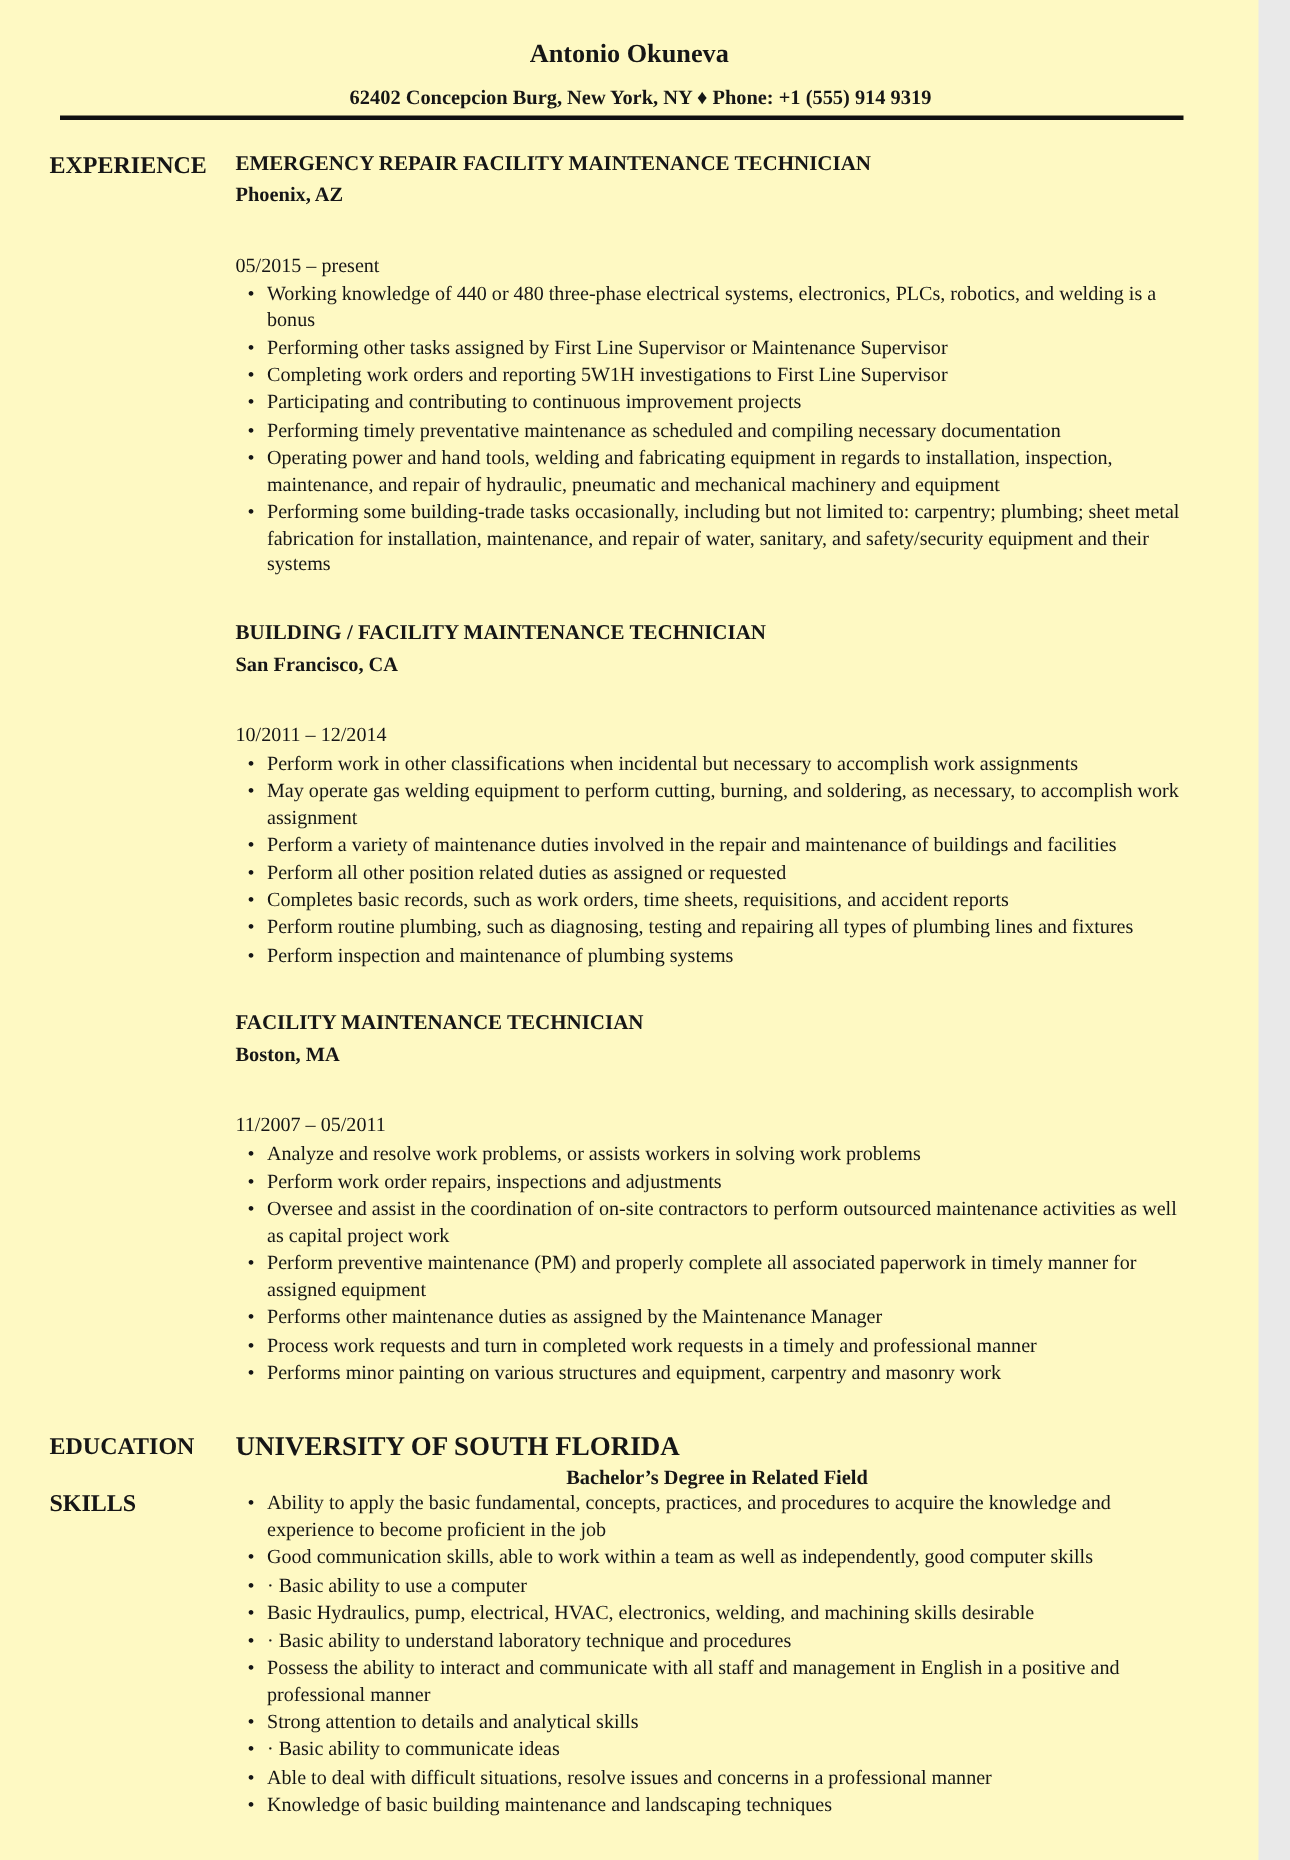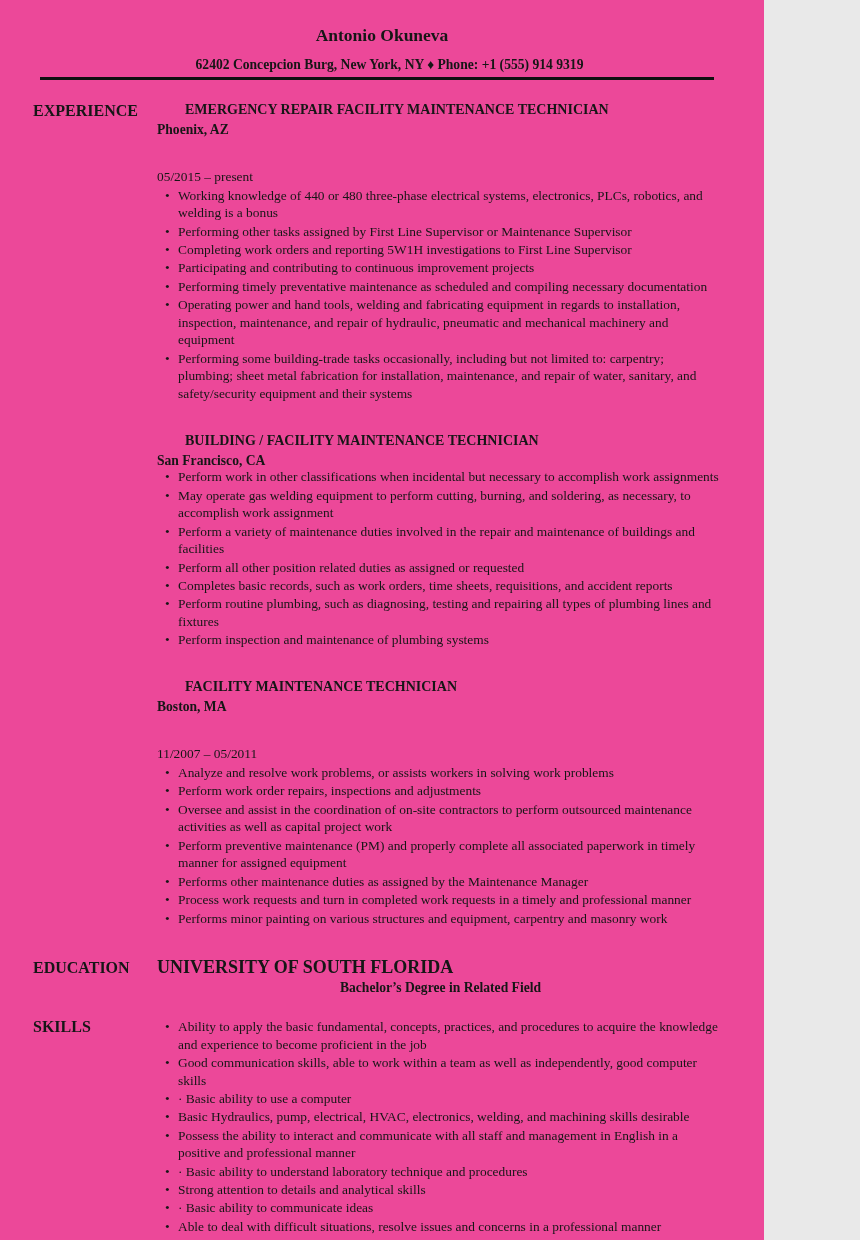--- a/index.html
+++ b/index.html
@@ -1,21 +1,21 @@
 <!DOCTYPE html>
 <html><head>
 <meta charset="utf-8">
 <style>
   * { margin: 0; padding: 0; box-sizing: border-box; }
   html, body { background: #e9e9e9; }
   .page {
     position: relative;
-    width: 764px;
+    width: 839px;
     height: 1240px;
-    background: #ec4899;
+    background: #fef9c3;
     color: #161616;
     font-family: "Liberation Serif", "DejaVu Serif", serif;
     font-size: 13.4px;
     line-height: 17.6px;
     overflow: hidden;
   }
   
   .doc-header { padding-top: 25px; text-align: center; }
   .person-name {
     font-size: 17.5px;
@@ -43,29 +43,28 @@
     padding-right: 40px;
   }
   .section-label {
     font-size: 16px;
     font-weight: bold;
     line-height: 17px;
     padding-top: 1px;
   }
   .section-experience { margin-top: 21px; }
   .section-education  { margin-top: 31px; }
-  .section-skills     { margin-top: 21px; }
+  .section-skills     { }
   
   .job + .job { margin-top: 29px; }
   .job-title {
     font-size: 14px;
     font-weight: bold;
     line-height: 18px;
     margin-bottom: 3px;
-    margin-left: 28px;
   }
   .job-location {
     font-size: 13.6px;
     font-weight: bold;
     line-height: 15px;
   }
   .job-dates {
     font-size: 13.4px;
     line-height: 15px;
     margin-bottom: 3px;
@@ -125,20 +124,21 @@
               <li>Participating and contributing to continuous improvement projects</li>
               <li>Performing timely preventative maintenance as scheduled and compiling necessary documentation</li>
               <li>Operating power and hand tools, welding and fabricating equipment in regards to installation, inspection, maintenance, and repair of hydraulic, pneumatic and mechanical machinery and equipment</li>
               <li>Performing some building-trade tasks occasionally, including but not limited to: carpentry; plumbing; sheet metal fabrication for installation, maintenance, and repair of water, sanitary, and safety/security equipment and their systems</li>
             </ul>
   </article>
 
   <article class="job">
     <h3 class="job-title">BUILDING / FACILITY MAINTENANCE TECHNICIAN</h3>
     <div class="job-location">San Francisco, CA</div>
+    <div class="job-dates">10/2011 – 12/2014</div>
     <ul class="bullets">
               <li>Perform work in other classifications when incidental but necessary to accomplish work assignments</li>
               <li>May operate gas welding equipment to perform cutting, burning, and soldering, as necessary, to accomplish work assignment</li>
               <li>Perform a variety of maintenance duties involved in the repair and maintenance of buildings and facilities</li>
               <li>Perform all other position related duties as assigned or requested</li>
               <li>Completes basic records, such as work orders, time sheets, requisitions, and accident reports</li>
               <li>Perform routine plumbing, such as diagnosing, testing and repairing all types of plumbing lines and fixtures</li>
               <li>Perform inspection and maintenance of plumbing systems</li>
             </ul>
   </article>
@@ -168,22 +168,22 @@
       </div>
     </section>
 
     <section class="section section-skills">
       <div class="section-label">SKILLS</div>
       <ul class="bullets section-content" id="skills-list">
           <li>Ability to apply the basic fundamental, concepts, practices, and procedures to acquire the knowledge and experience to become proficient in the job</li>
           <li>Good communication skills, able to work within a team as well as independently, good computer skills</li>
           <li>· Basic ability to use a computer</li>
           <li>Basic Hydraulics, pump, electrical, HVAC, electronics, welding, and machining skills desirable</li>
+          <li>· Basic ability to understand laboratory technique and procedures</li>
           <li>Possess the ability to interact and communicate with all staff and management in English in a positive and professional manner</li>
-          <li>· Basic ability to understand laboratory technique and procedures</li>
           <li>Strong attention to details and analytical skills</li>
           <li>· Basic ability to communicate ideas</li>
           <li>Able to deal with difficult situations, resolve issues and concerns in a professional manner</li>
           <li>Knowledge of basic building maintenance and landscaping techniques</li>
         </ul>
     </section>
 
   </main>
 </div>
 

